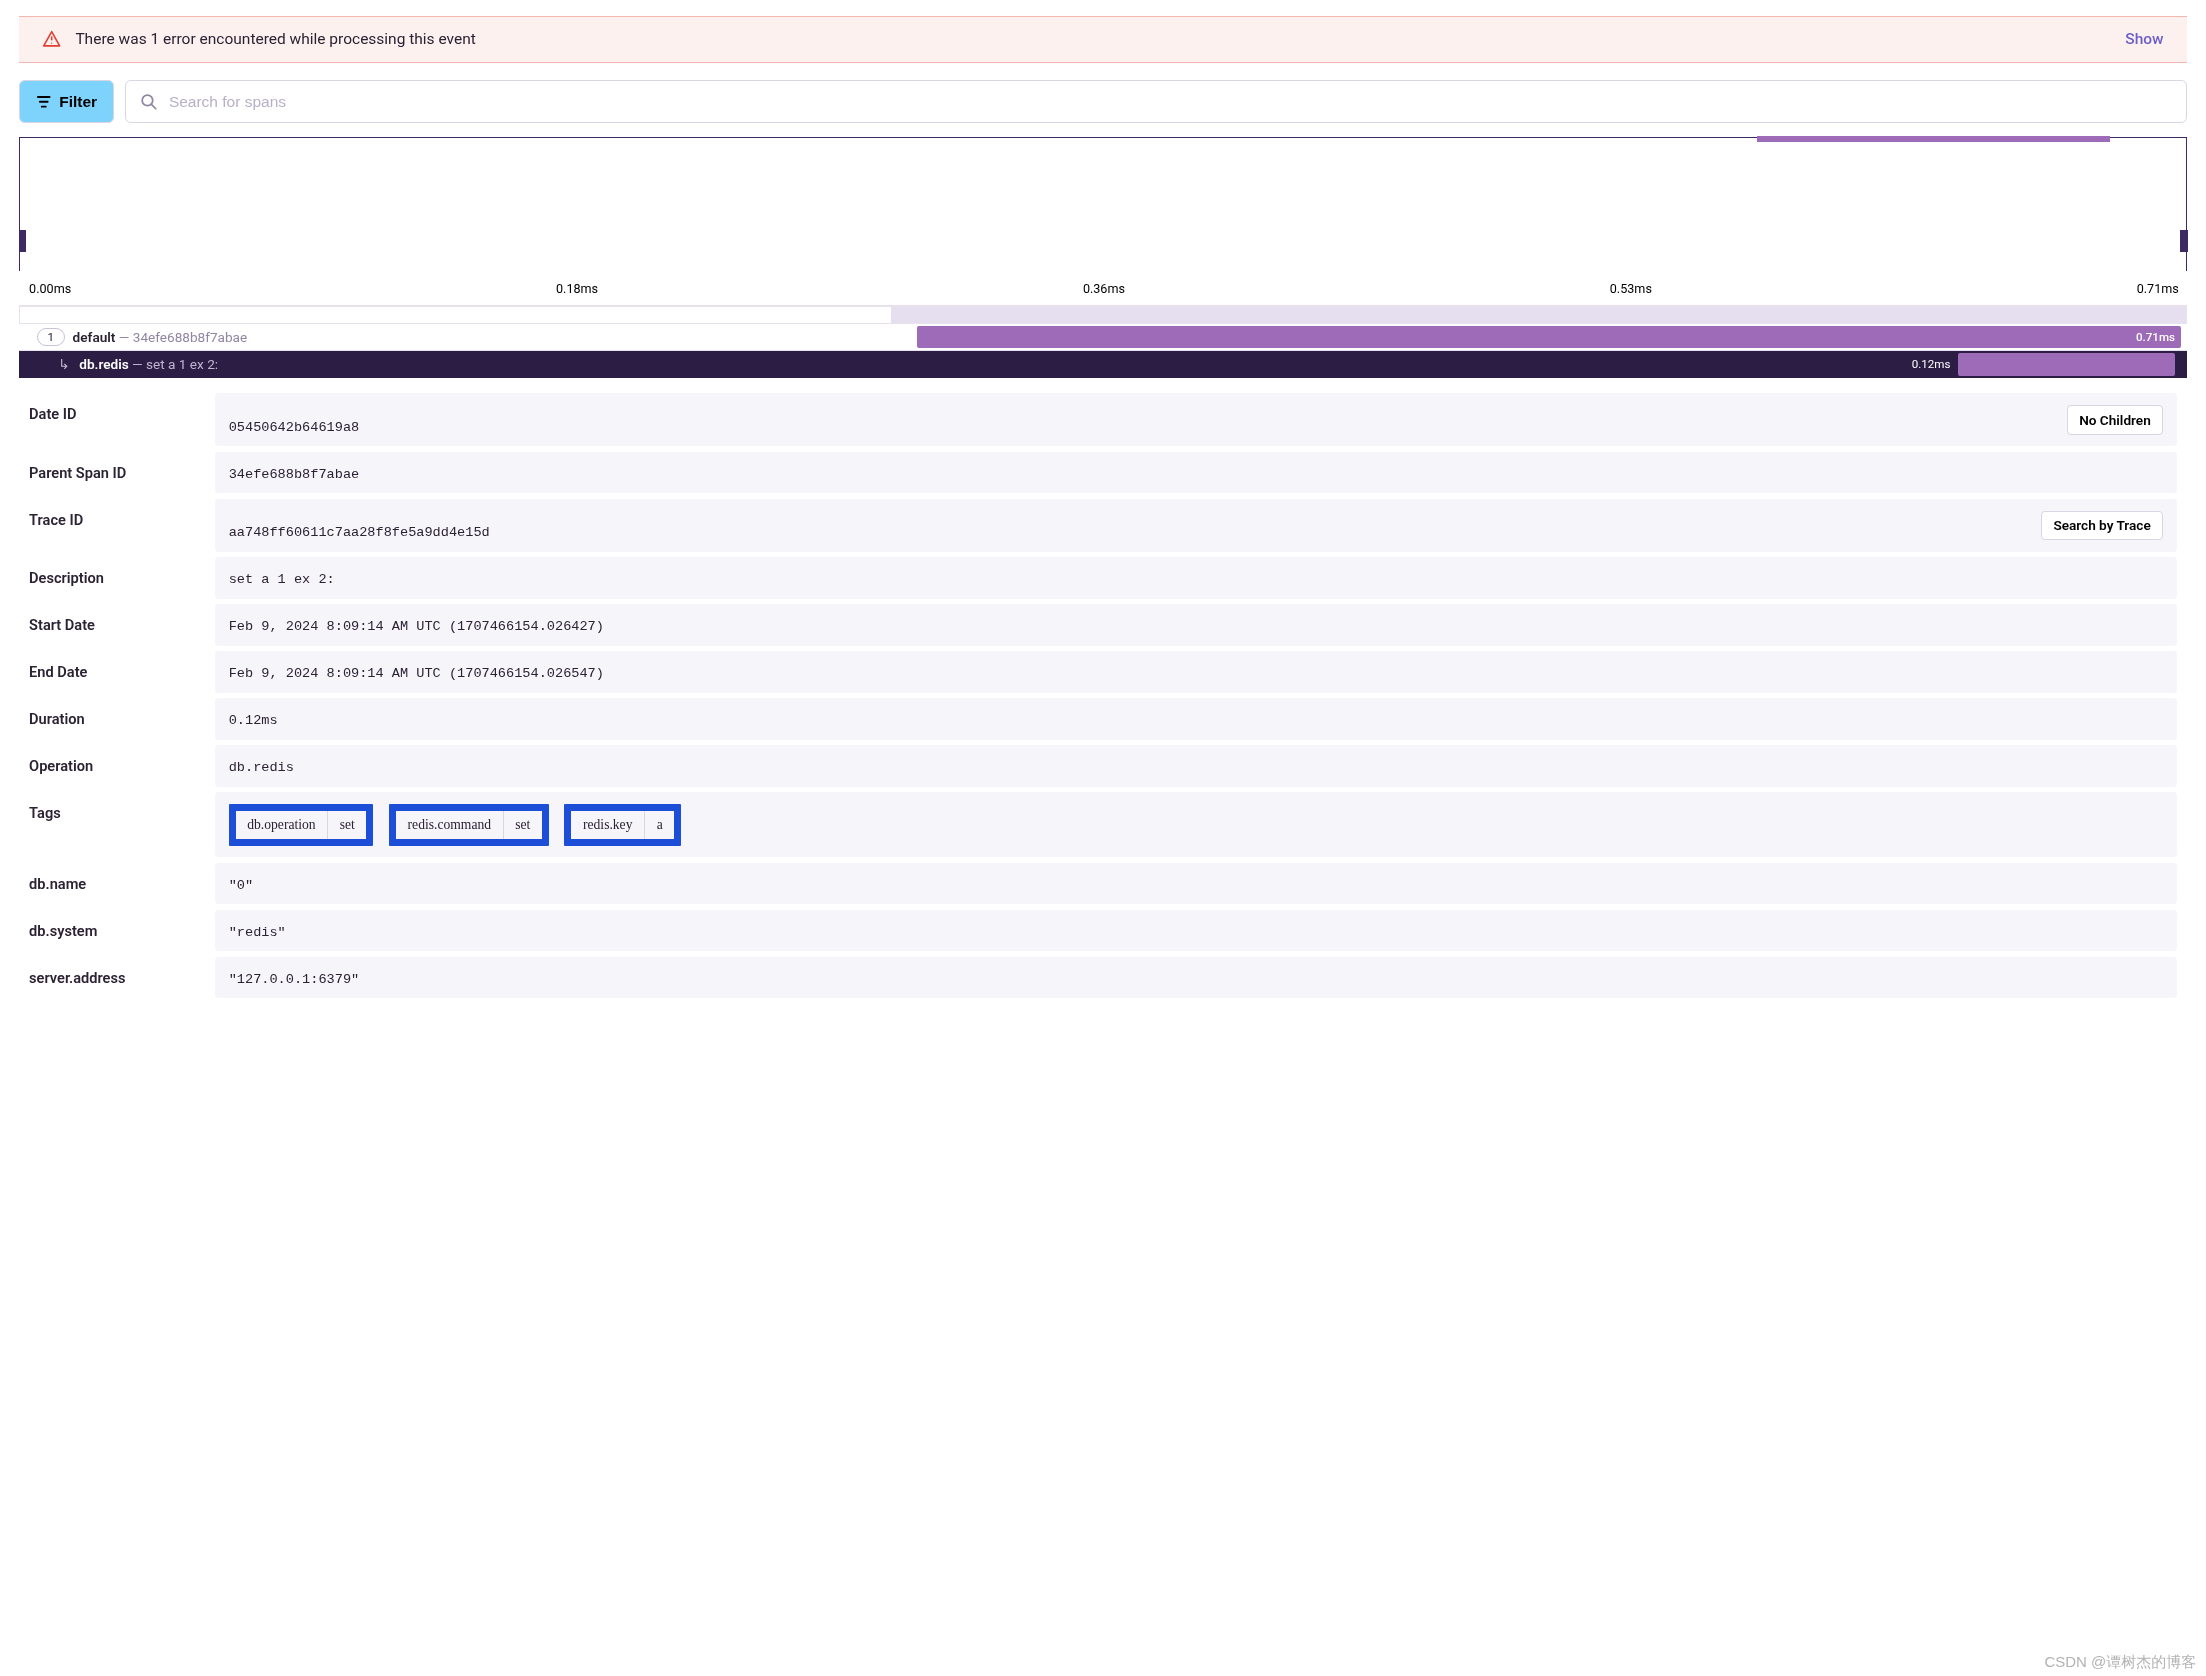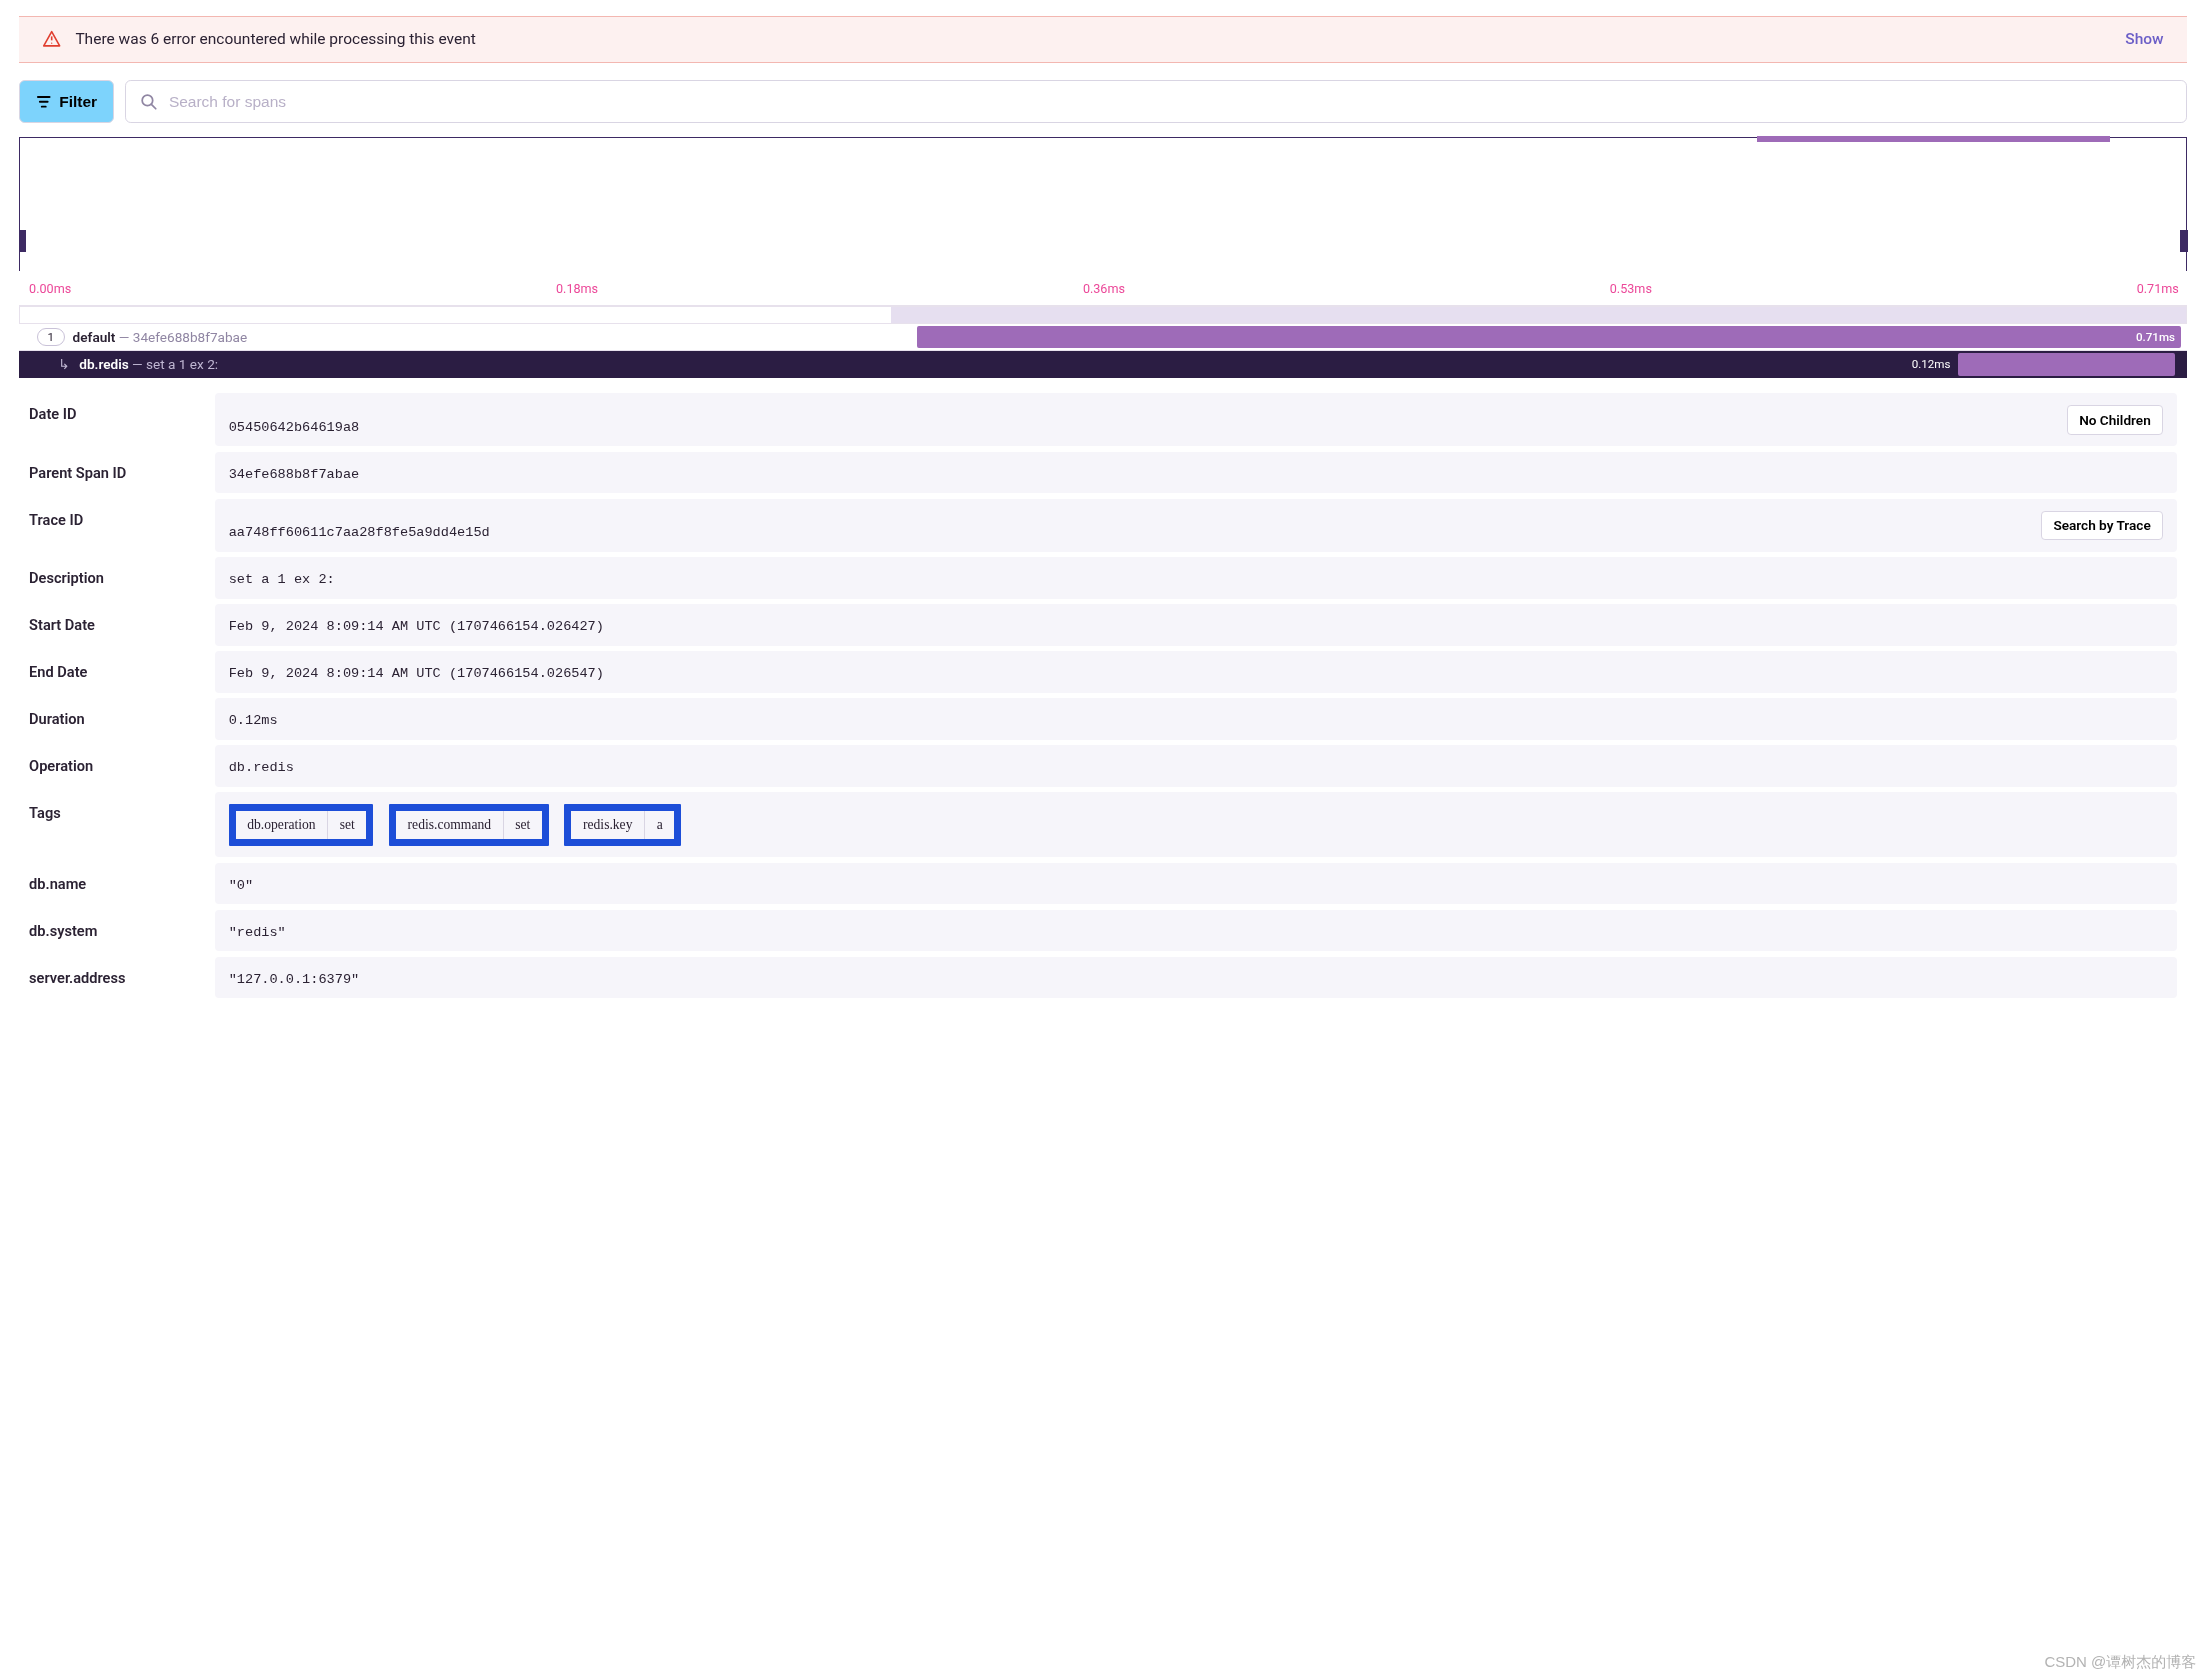--- a/index.html
+++ b/index.html
@@ -120,21 +120,21 @@
       left: -1.9px;
     }
     .timeline-handle.right {
       right: -1.9px;
     }
     .time-axis {
       display: flex;
       justify-content: space-between;
       padding: 9.7px 7.8px 9.7px 9.7px;
       font-size: 12.6px;
-      color: #ec4899;
+      color: #000000;
       border-bottom: 1px solid #e7e1ec;
     }
     .span-bar-light {
       height: 17.5px;
       background: #fff;
       border: 1px solid #e7e1ec;
       position: relative;
     }
     .span-bar-light .fill {
       position: absolute;
@@ -289,21 +289,21 @@
 
 <div class="container">
 
   <div class="error-banner">
     <div class="error-left">
       <svg class="warn-icon" viewBox="0 0 24 22" fill="none" stroke="currentColor" stroke-width="2">
         <path d="M12 2 L22 20 L2 20 Z" stroke-linejoin="round"></path>
         <line x1="12" y1="8" x2="12" y2="13"></line>
         <circle cx="12" cy="16.5" r="0.8" fill="currentColor" stroke="none"></circle>
       </svg>
-      <span class="error-text">There was 6 error encountered while processing this event</span>
+      <span class="error-text">There was 1 error encountered while processing this event</span>
     </div>
     <span class="show-link">Show</span>
   </div>
 
   <div class="filter-row">
     <button class="filter-btn">
       <svg class="filter-icon" viewBox="0 0 16 14" fill="none" stroke="currentColor" stroke-width="2" stroke-linecap="round">
         <line x1="2" y1="2" x2="14" y2="2"></line>
         <line x1="4" y1="7" x2="12" y2="7"></line>
         <line x1="6" y1="12" x2="10" y2="12"></line>

